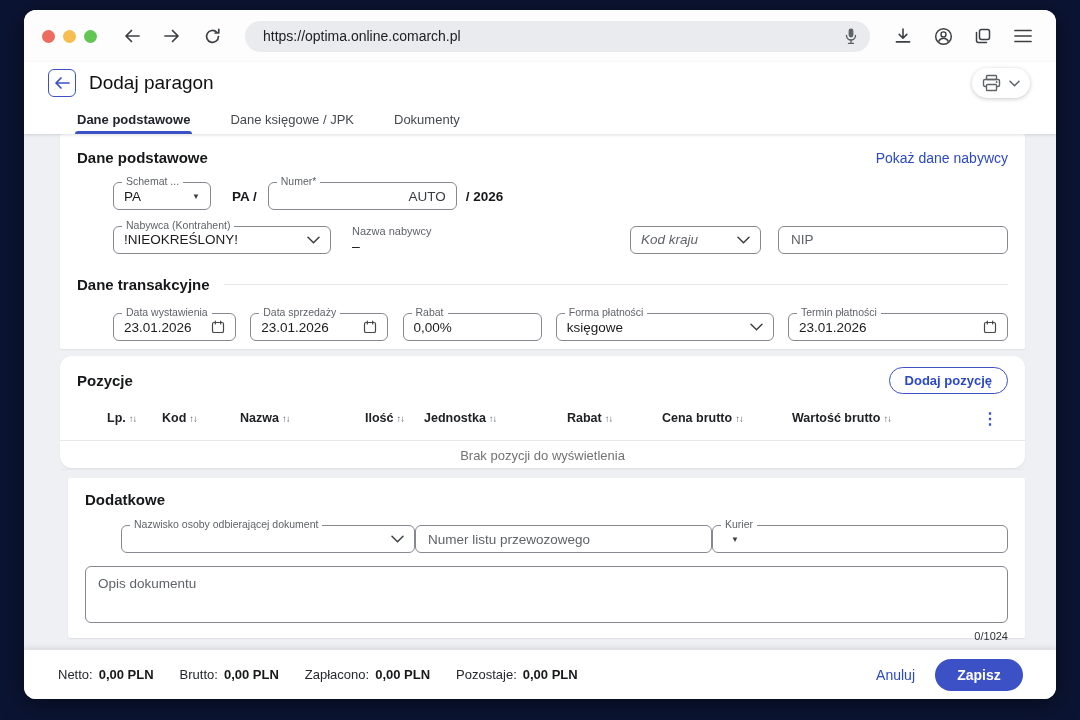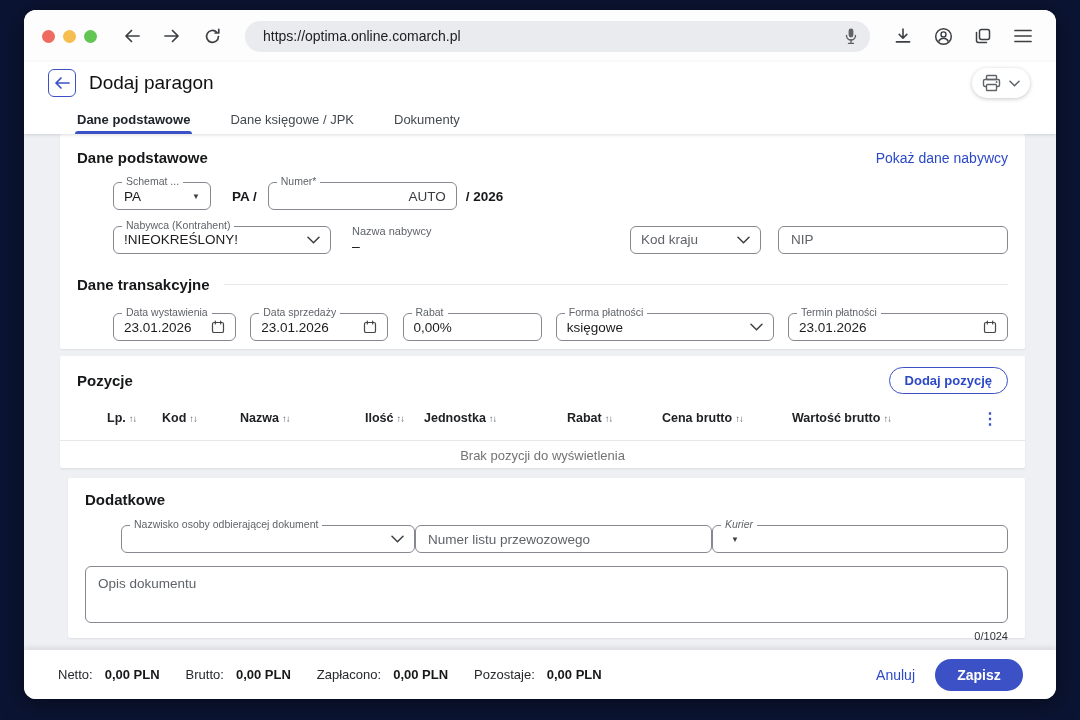--- a/index.html
+++ b/index.html
@@ -61,38 +61,38 @@
   }
   .tab.active{color:#20242c;font-weight:700;}
   .tab.active::after{
     content:"";position:absolute;left:0;right:0;bottom:0;height:3px;border-radius:3px 3px 0 0;
     background:var(--accent);
   }
   
   .content{flex:1;background:#eef0f4;overflow:hidden;padding:0 31px 0 36px;}
   .card{background:#fff;border-radius:2px;box-shadow:0 1px 2px rgba(0,0,0,.07);padding:0 17px;}
   .card1{height:215px;}
-  .card2{height:112px;margin-top:7px;}
+  .card2{height:112px;margin-top:7px;border-radius:12px;}
   .card3{height:160px;margin-top:10px;margin-left:8px;}
   .sec-row{display:flex;align-items:center;}
   .sec-title{font-size:15px;font-weight:700;margin:0;color:#17181a;}
   .link{font-size:14px;font-weight:500;color:#2b48c7;margin-left:auto;cursor:pointer;text-decoration:none;}
   .hr-line{flex:1;height:1px;background:var(--divider);margin-left:14px;}
   
   .row{display:flex;align-items:center;padding-left:36px;}
   .field{
     position:relative;height:28px;border:1px solid var(--border);border-radius:6px;background:#fff;
     display:flex;align-items:center;padding:0 10px;cursor:pointer;
   }
   .flabel{
     position:absolute;top:-7px;left:8px;font-size:10.5px;color:var(--muted);
     background:#fff;padding:0 4px;line-height:10px;white-space:nowrap;
   }
   .fvalue{font-size:13.5px;color:#1b1c1e;flex:1;white-space:nowrap;overflow:hidden;}
-  .fvalue.ghost{color:var(--muted);}
+  .fvalue.ghost{color:var(--muted);font-style:italic;}
   .fsuffix{font-size:13.5px;color:#3a3c40;}
   .tri{font-size:8px;color:#3c4043;margin-left:8px;}
   .chev{margin-left:8px;flex:0 0 auto;}
   .static-bold{font-size:13.5px;font-weight:700;color:#17181a;white-space:nowrap;}
   .plain-input{
     height:28px;border:1px solid var(--border);border-radius:6px;background:#fff;
     font-family:inherit;font-size:13.5px;color:#1b1c1e;padding:0 12px;outline:none;
   }
   .plain-input::placeholder{color:var(--muted);}
   .bare-input{border:none;outline:none;background:transparent;font-family:inherit;font-size:13.5px;flex:1;min-width:0;padding:0;}
@@ -118,21 +118,21 @@
     width:100%;height:57px;border:1px solid var(--border);border-radius:6px;resize:none;
     font-family:inherit;font-size:13.5px;color:#1b1c1e;padding:9px 12px;outline:none;display:block;
   }
   .desc::placeholder{color:var(--muted);}
   .counter{text-align:right;font-size:11px;color:#2f3236;margin-top:7px;}
   
   .footer{
     height:49px;flex:0 0 49px;background:#fff;box-shadow:0 -2px 6px rgba(0,0,0,.10);
     display:flex;align-items:center;padding:0 33px 0 34px;position:relative;z-index:3;
   }
-  .total{display:flex;align-items:baseline;gap:12px;margin-right:26px;}
+  .total{display:flex;align-items:baseline;gap:6px;margin-right:26px;}
   .total .tl{font-size:13px;color:#26282c;}
   .total .tv{font-size:13px;font-weight:700;color:#17181a;}
   .cancel-btn{
     margin-left:auto;border:none;background:transparent;color:#2b48c7;font-size:14px;font-weight:500;
     font-family:inherit;cursor:pointer;padding:6px 8px;
   }
   .save-btn{
     margin-left:12px;width:88px;height:32px;border:none;border-radius:17px;background:var(--accent);
     color:#fff;font-size:14px;font-weight:600;font-family:inherit;cursor:pointer;
   }
@@ -366,21 +366,21 @@
       </div>
       <div class="row" style="margin-top:17px;justify-content:space-between;">
         <div class="field" style="width:295px;">
           <span class="flabel">Nazwisko osoby odbierającej dokument</span>
           <span class="fvalue"></span>
           <svg class="chev" width="13" height="8" viewBox="0 0 13 8">
               <path d="M1 1.2 6.5 6.8 12 1.2" fill="none" stroke="#3c4043" stroke-width="1.5" stroke-linecap="round"></path>
             </svg>
         </div>
         <input class="plain-input" style="width: 298px;" placeholder="Numer listu przewozowego">
-        <div class="field" style="width:297px;font-style:italic;">
+        <div class="field" style="width:297px;">
           <span class="flabel">Kurier</span>
           <span class="tri">▼</span>
         </div>
       </div>
       <textarea class="desc" style="margin-top: 13px;" placeholder="Opis dokumentu"></textarea>
       <div class="counter">0/1024</div>
     </div>
 
   </div>
 

